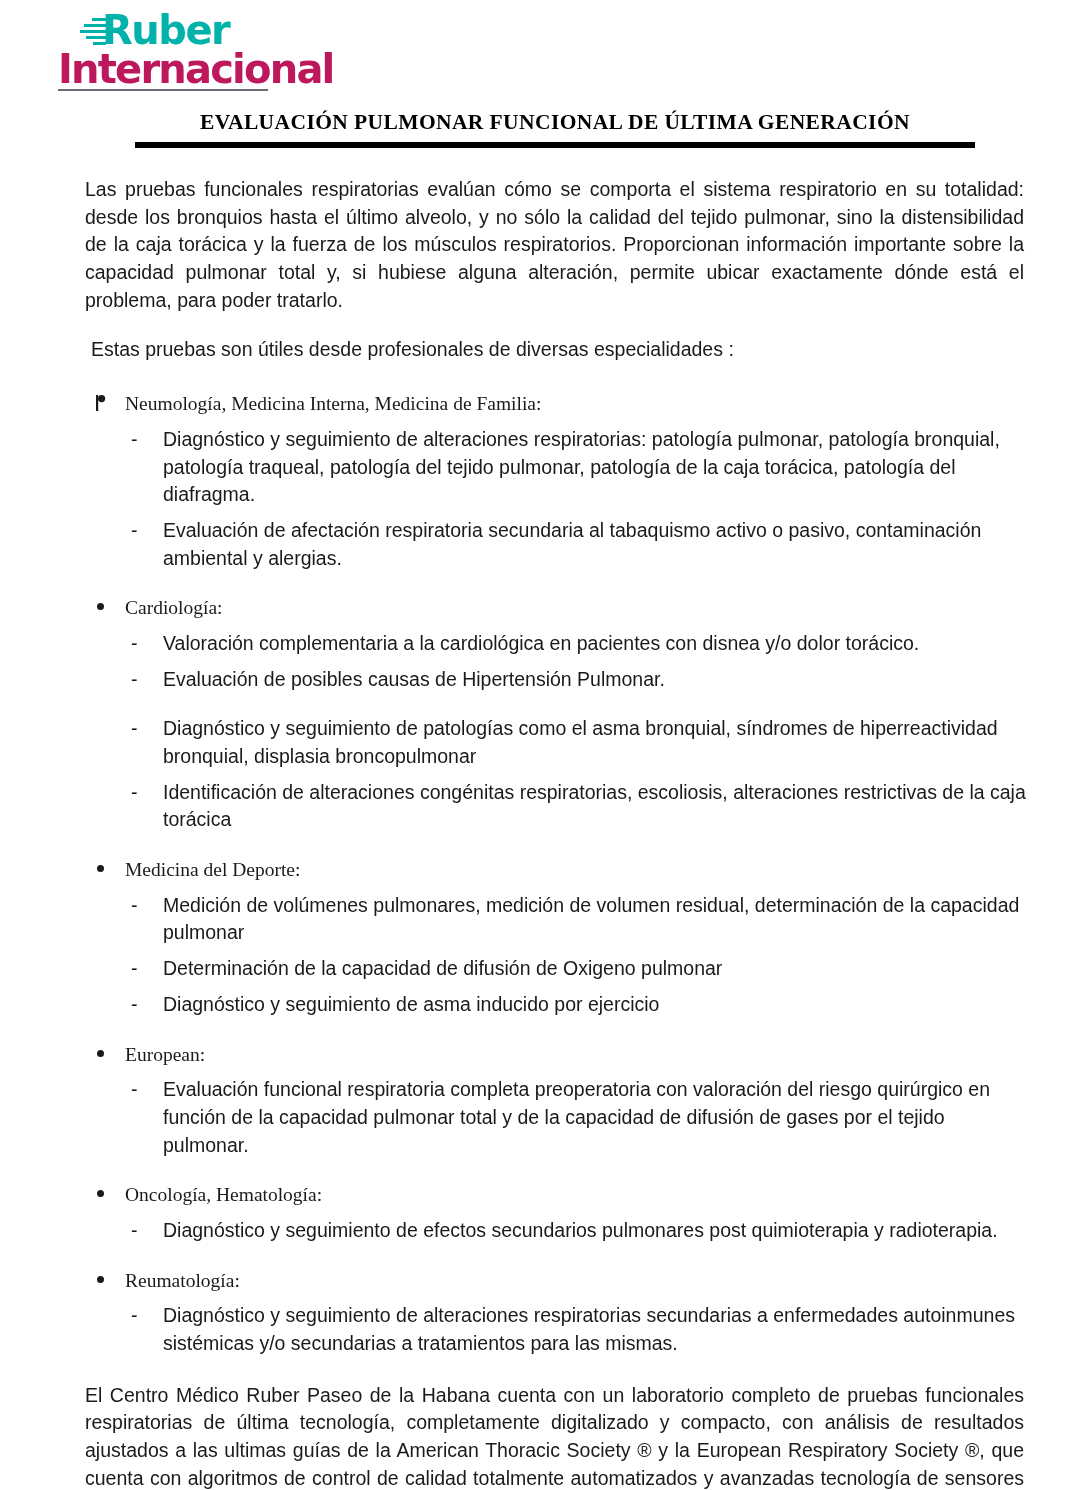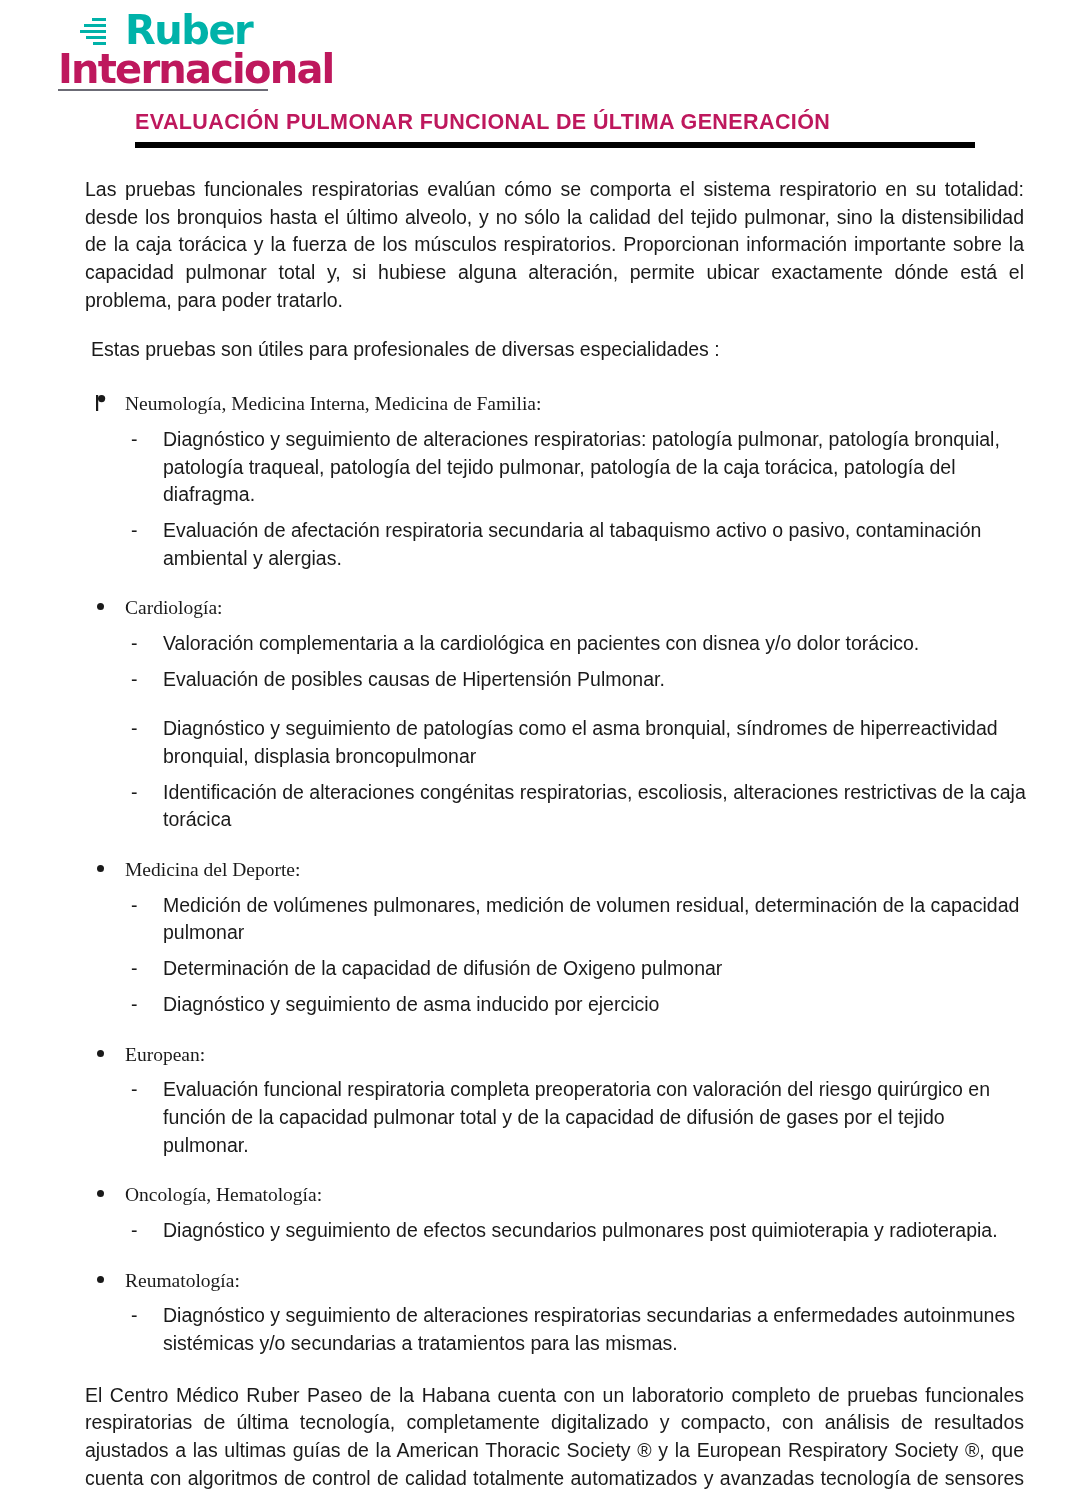--- a/index.html
+++ b/index.html
@@ -25,21 +25,20 @@
     position: absolute;
     left: 58px;
     top: 8px;
     width: 250px;
   }
   .logo-row-1 {
     display: flex;
     align-items: flex-end;
     height: 42px;
     margin-left: 22px;
-    gap: 23px;
   }
   .logo-speedlines {
     width: 26px;
     height: 30px;
     margin-right: -4px;
     margin-bottom: 2px;
     flex: none;
     position: relative;
   }
   .logo-speedlines span {
@@ -85,26 +84,26 @@
     margin: 0 0 0 0;
     padding: 0;
     position: relative;
     height: 52px;
   }
   .doc-title {
     position: absolute;
     left: 135px;
     top: 6px;
     width: 840px;
-    text-align: left;
-    font-family: Liberation Sans, sans-serif;
+    text-align: center;
+    font-family: Liberation Serif, serif;
     font-weight: bold;
     font-size: 21.5px;
     letter-spacing: 0.4px;
-    color: #be185d;
+    color: #000000;
     white-space: nowrap;
   }
   .title-bar {
     position: absolute;
     left: 135px;
     top: 38px;
     width: 840px;
     height: 6px;
     background: #000000;
   }
@@ -204,21 +203,21 @@
 
 <div class="title-wrap">
   <div class="doc-title">EVALUACIÓN PULMONAR FUNCIONAL DE ÚLTIMA GENERACIÓN</div>
   <div class="title-bar"></div>
 </div>
 
 <div class="content">
 
   <p class="para para-intro">Las pruebas funcionales respiratorias evalúan cómo se comporta el sistema respiratorio en su totalidad: desde los bronquios hasta el último alveolo, y no sólo la calidad del tejido pulmonar, sino la distensibilidad de la caja torácica y la fuerza de los músculos respiratorios. Proporcionan información importante sobre la capacidad pulmonar total y, si hubiese alguna alteración, permite ubicar exactamente dónde está el problema, para poder tratarlo.</p>
 
-  <p class="lead-line">Estas pruebas son útiles para profesionales de diversas especialidades :</p>
+  <p class="lead-line">Estas pruebas son útiles desde profesionales de diversas especialidades :</p>
 
   <div id="specialty-container">
       <div class="group">
         <div class="group-head"><span class="bullet-flag"><svg viewBox="0 0 12 18" width="12" height="18">
               <rect x="1" y="1" width="2.2" height="16" fill="#1a1a1a"></rect>
               <circle cx="6.6" cy="4.6" r="3.6" fill="#1a1a1a"></circle>
             </svg></span><span>Neumología, Medicina Interna, Medicina de Familia:</span></div>
         <ul class="sub-list">
           <li class="sub-item">
             <span class="sub-dash">-</span>

